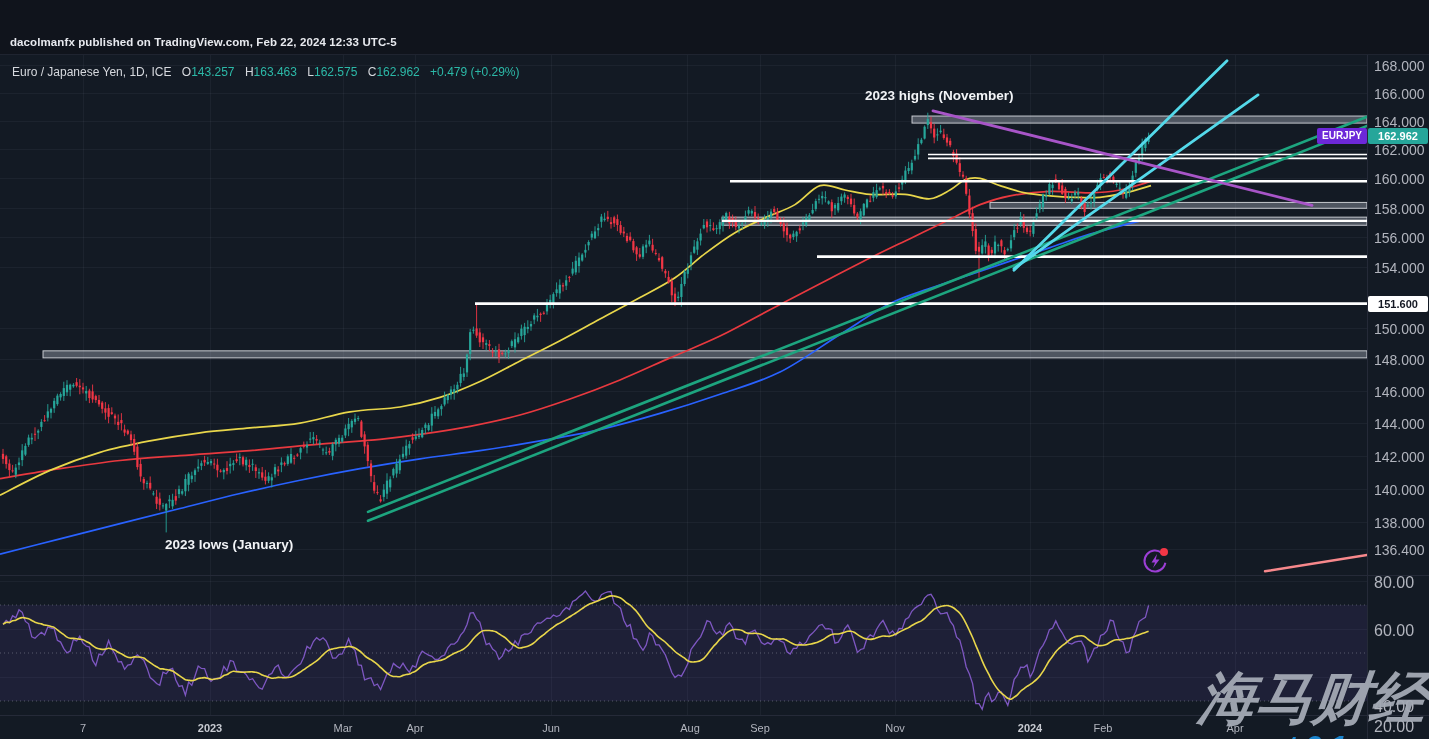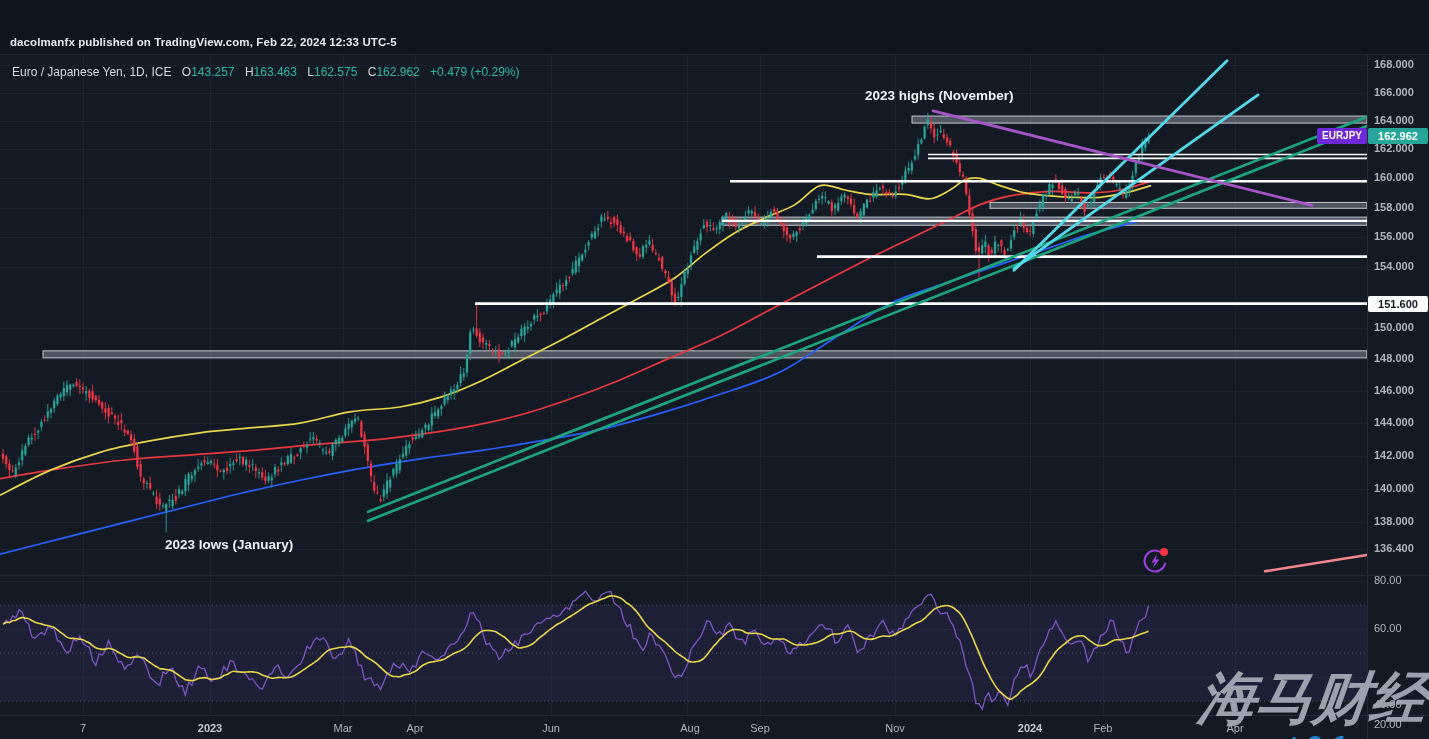--- a/index.html
+++ b/index.html
@@ -4,22 +4,22 @@
 <style>
   html,body{margin:0;padding:0;background:#10141c;font-family:"Liberation Sans",sans-serif;}
   #app{position:relative;width:1429px;height:739px;overflow:hidden;background:#131a24;margin-top:32px;}
   .attribution{position:absolute;left:10px;top:4px;font-size:11.5px;font-weight:bold;color:#e8eaef;letter-spacing:.1px;}
   .topbar{position:absolute;left:0;top:0;width:1429px;height:22px;background:#10141c;border-bottom:1px solid #1f2430;}
   svg#chart{position:absolute;left:0;top:0;}
   .legend{position:absolute;left:12px;top:33px;font-size:12px;color:#d6d9de;white-space:nowrap;}
   .legend .val{color:#2cb9a8;}
   .legend .sep{display:inline-block;width:7px;}
   .ann{position:absolute;font-size:13.5px;font-weight:bold;color:#f2f4f7;}
-  .tick{position:absolute;left:1374px;font-size:11px;color:#b2b5be;font-weight:bold;}
-  .rtick{position:absolute;left:1374px;font-size:11px;color:#b2b5be;}
+  .tick{position:absolute;left:1374px;font-size:14px;color:#b2b5be;}
+  .rtick{position:absolute;left:1374px;font-size:16px;color:#b2b5be;}
   .chip{position:absolute;height:16px;display:flex;align-items:center;justify-content:center;font-size:11px;font-weight:bold;border-radius:2px;}
   .chip.sym{font-size:10px;padding:0 5px;}
   .tlabel{position:absolute;top:690px;transform:translateX(-50%);font-size:11px;color:#b2b5be;}
   .tlabel.b{font-weight:bold;color:#c7cad1;}
   .footer-logo{position:absolute;left:16px;top:716px;display:flex;align-items:center;gap:6px;color:#a8abb5;font-size:13.5px;font-weight:bold;}
   .wm1{position:absolute;right:2px;top:638px;font-size:57px;line-height:1;font-weight:bold;font-style:italic;color:#a4aab5;opacity:.95;transform:skewX(-6deg);white-space:nowrap;z-index:40;}
   .wm2{position:absolute;right:8px;top:699px;font-size:32px;line-height:1;font-weight:bold;font-style:italic;color:#1a83cc;letter-spacing:7px;z-index:40;white-space:nowrap;}
   .flash-icon{position:absolute;left:1141px;top:514px;z-index:10;}
 </style>
 </head>

